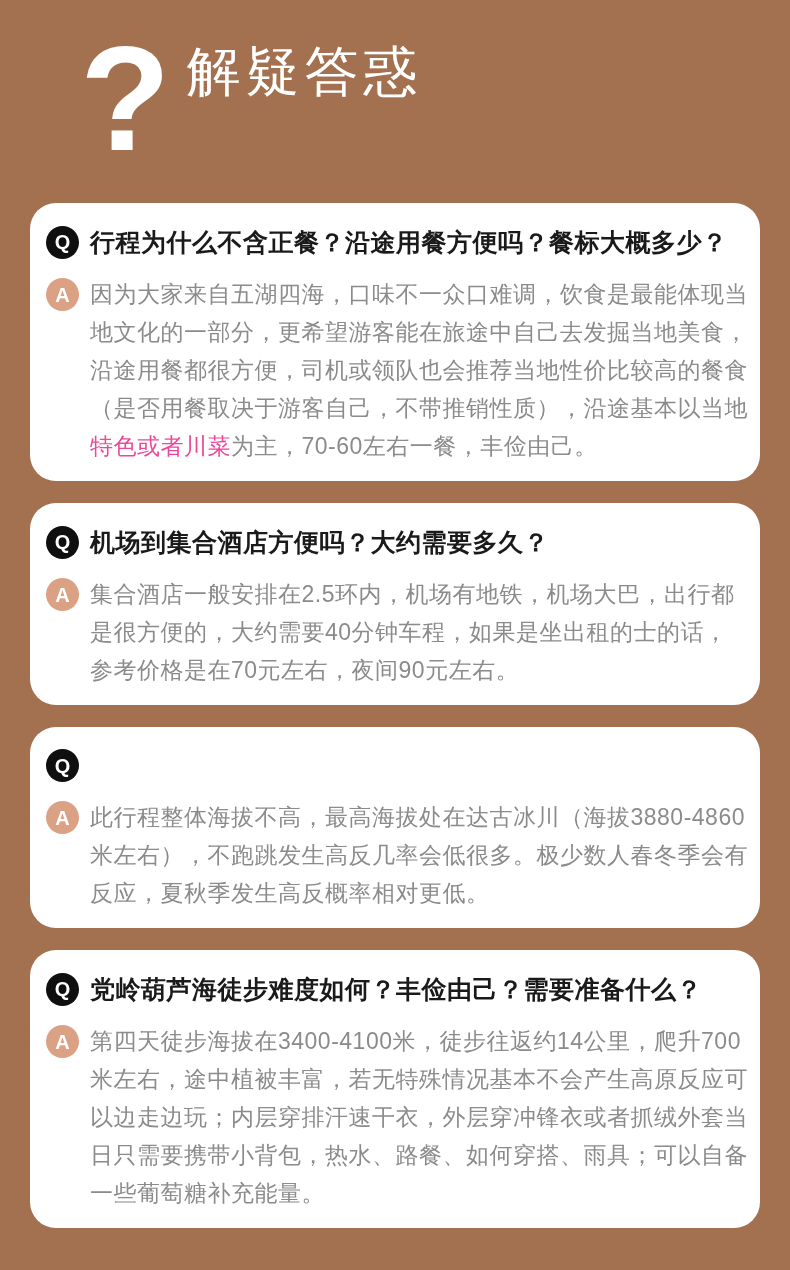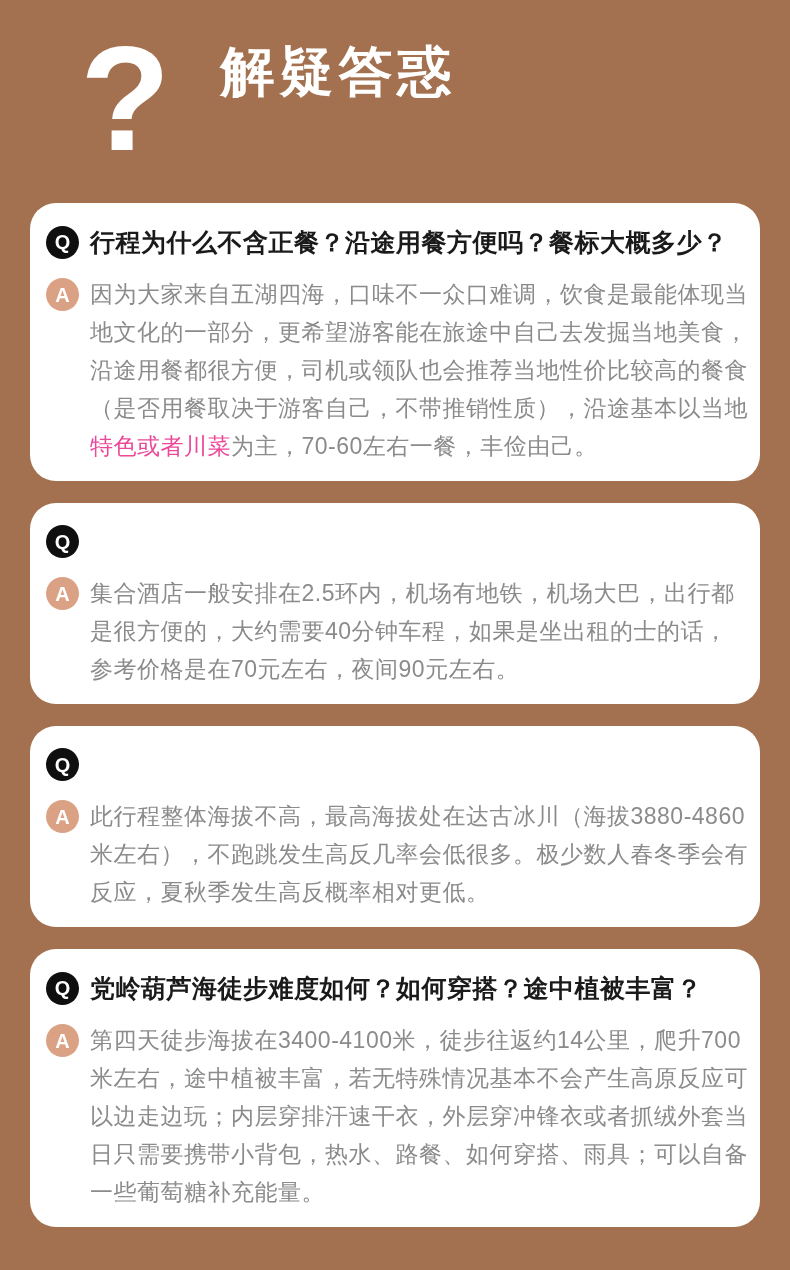--- a/index.html
+++ b/index.html
@@ -40,27 +40,26 @@
     font-size: 60px;
     font-weight: 700;
     letter-spacing: 1px;
     line-height: 1;
     margin-top: 8px;
     color: rgba(255, 255, 255, 0.36);
     white-space: nowrap;
   }
   .title-zh {
     font-size: 54px;
-    font-weight: 700;
+    font-weight: 400;
     letter-spacing: 5px;
     line-height: 1;
     margin-top: 10px;
     color: #ffffff;
     white-space: nowrap;
-    margin-left: 34px;
   }
 
   
   .card {
     background: #ffffff;
     border-radius: 26px;
     margin: 0 30px 22px 30px;
     padding: 22px 8px 16px 16px;
   }
   .q-row {
@@ -124,41 +123,42 @@
     </div>
     <div class="a-row">
       <span class="badge a-badge">A</span>
       <p class="a-text"><span>因为大家来自五湖四海，口味不一众口难调，饮食是最能体现当地文化的一部分，更希望游客能在旅途中自己去发掘当地美食，沿途用餐都很方便，司机或领队也会推荐当地性价比较高的餐食（是否用餐取决于游客自己，不带推销性质），沿途基本以当地</span><span class="hl">特色或者川菜</span><span>为主，70-60左右一餐，丰俭由己。</span></p>
     </div>
   </section>
 
   <section class="card">
     <div class="q-row">
       <span class="badge q-badge">Q</span>
+      <h2 class="q-text">机场到集合酒店方便吗？大约需要多久？</h2>
     </div>
     <div class="a-row">
       <span class="badge a-badge">A</span>
       <p class="a-text"><span>集合酒店一般安排在2.5环内，机场有地铁，机场大巴，出行都是很方便的，大约需要40分钟车程，如果是坐出租的士的话，参考价格是在70元左右，夜间90元左右。</span><span class="hl"></span><span></span></p>
     </div>
   </section>
 
   <section class="card">
     <div class="q-row">
       <span class="badge q-badge">Q</span>
     </div>
     <div class="a-row">
       <span class="badge a-badge">A</span>
       <p class="a-text"><span>此行程整体海拔不高，最高海拔处在达古冰川（海拔3880-4860米左右），不跑跳发生高反几率会低很多。极少数人春冬季会有反应，夏秋季发生高反概率相对更低。</span><span class="hl"></span><span></span></p>
     </div>
   </section>
 
   <section class="card">
     <div class="q-row">
       <span class="badge q-badge">Q</span>
-      <h2 class="q-text">党岭葫芦海徒步难度如何？如何穿搭？途中植被丰富？</h2>
+      <h2 class="q-text">党岭葫芦海徒步难度如何？丰俭由己？需要准备什么？</h2>
     </div>
     <div class="a-row">
       <span class="badge a-badge">A</span>
       <p class="a-text"><span>第四天徒步海拔在3400-4100米，徒步往返约14公里，爬升700米左右，途中植被丰富，若无特殊情况基本不会产生高原反应可以边走边玩；内层穿排汗速干衣，外层穿冲锋衣或者抓绒外套当日只需要携带小背包，热水、路餐、如何穿搭、雨具；可以自备一些葡萄糖补充能量。</span><span class="hl"></span><span></span></p>
     </div>
   </section>
 
 </div>
 
 </body></html>

